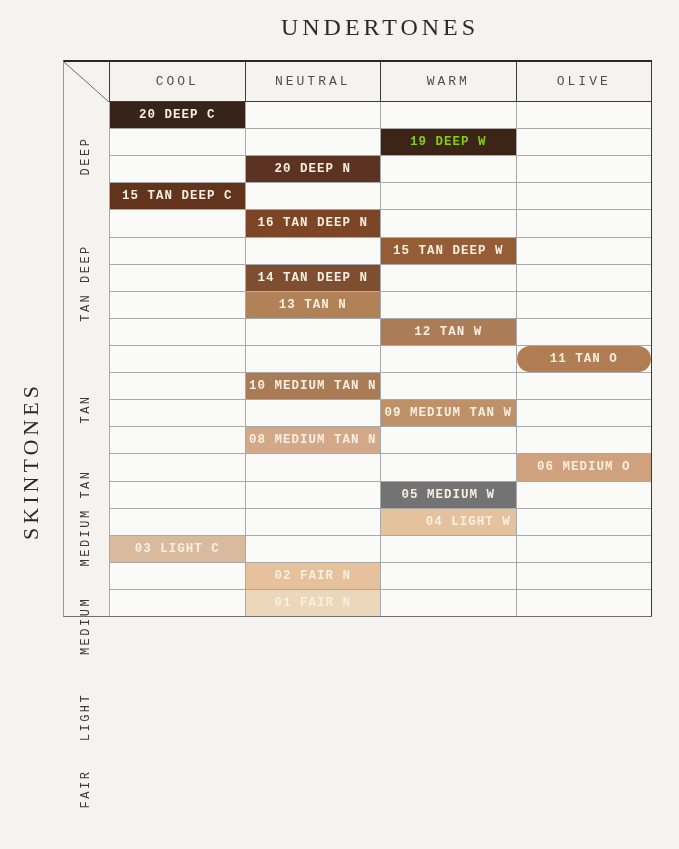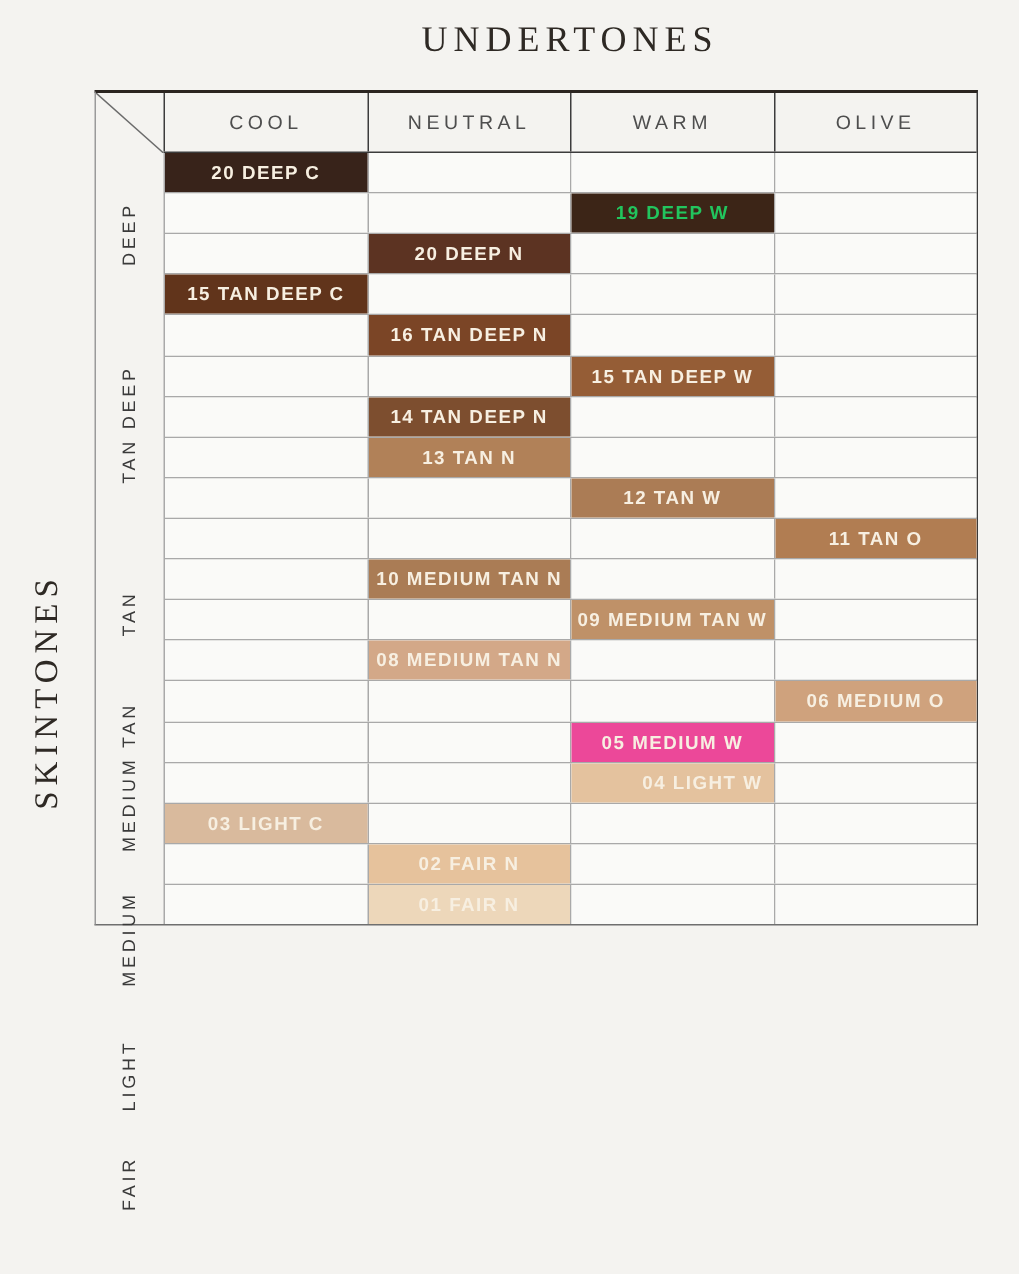--- a/index.html
+++ b/index.html
@@ -25,20 +25,21 @@
     font-size:22px;letter-spacing:4px;
     color:#2e2924;
   }
   .chart{
     position:absolute;left:63px;top:60px;width:589px;height:557px;
     box-sizing:border-box;
     border-top:2px solid #2b2520;
     border-right:1px solid #3a3a3a;
     border-bottom:1px solid #6f6f6f;
     border-left:1px solid #9a9a9a;
+    font-family:Liberation Mono, monospace;
   }
   .corner-diagonal{position:absolute;left:0;top:0;}
   .headers{
     position:absolute;left:45px;top:0;right:0;height:40px;
     display:flex;
     box-sizing:border-box;
     border-bottom:1px solid #3c3c3c;
   }
   .header-cell{
     flex:1;display:flex;align-items:center;justify-content:center;
@@ -112,21 +113,21 @@
             <div class="swatch" style="background: rgb(56, 35, 26); color: rgb(247, 239, 225);">20 DEEP C</div>
           </div>
           <div class="cell"></div>
           <div class="cell"></div>
           <div class="cell"></div>
         </div>
         <div class="row">
           <div class="cell"></div>
           <div class="cell"></div>
           <div class="cell">
-            <div class="swatch" style="background: rgb(60, 37, 23); color: #22c55e;">19 DEEP W</div>
+            <div class="swatch" style="background: rgb(60, 37, 23); color: #84cc16;">19 DEEP W</div>
           </div>
           <div class="cell"></div>
         </div>
         <div class="row">
           <div class="cell"></div>
           <div class="cell">
             <div class="swatch" style="background: rgb(92, 51, 34); color: rgb(247, 239, 225);">20 DEEP N</div>
           </div>
           <div class="cell"></div>
           <div class="cell"></div>
@@ -177,21 +178,21 @@
           <div class="cell">
             <div class="swatch" style="background: rgb(171, 124, 85); color: rgb(247, 239, 225);">12 TAN W</div>
           </div>
           <div class="cell"></div>
         </div>
         <div class="row">
           <div class="cell"></div>
           <div class="cell"></div>
           <div class="cell"></div>
           <div class="cell">
-            <div class="swatch" style="background: rgb(177, 125, 82); color: rgb(247, 239, 225);">11 TAN O</div>
+            <div class="swatch" style="background: rgb(177, 125, 82); color: rgb(247, 239, 225); border-radius: 16px;">11 TAN O</div>
           </div>
         </div>
         <div class="row">
           <div class="cell"></div>
           <div class="cell">
             <div class="swatch" style="background: rgb(170, 124, 85); color: rgb(247, 239, 225);">10 MEDIUM TAN N</div>
           </div>
           <div class="cell"></div>
           <div class="cell"></div>
         </div>
@@ -216,21 +217,21 @@
           <div class="cell"></div>
           <div class="cell"></div>
           <div class="cell">
             <div class="swatch" style="background: rgb(207, 162, 125); color: rgb(247, 239, 225);">06 MEDIUM O</div>
           </div>
         </div>
         <div class="row">
           <div class="cell"></div>
           <div class="cell"></div>
           <div class="cell">
-            <div class="swatch" style="background: #ec4899; color: rgb(247, 239, 225);">05 MEDIUM W</div>
+            <div class="swatch" style="background: #737373; color: rgb(247, 239, 225);">05 MEDIUM W</div>
           </div>
           <div class="cell"></div>
         </div>
         <div class="row">
           <div class="cell"></div>
           <div class="cell"></div>
           <div class="cell">
             <div class="swatch" style="background: rgb(228, 194, 158); color: rgb(247, 239, 225); padding-left: 40px;">04 LIGHT W</div>
           </div>
           <div class="cell"></div>

